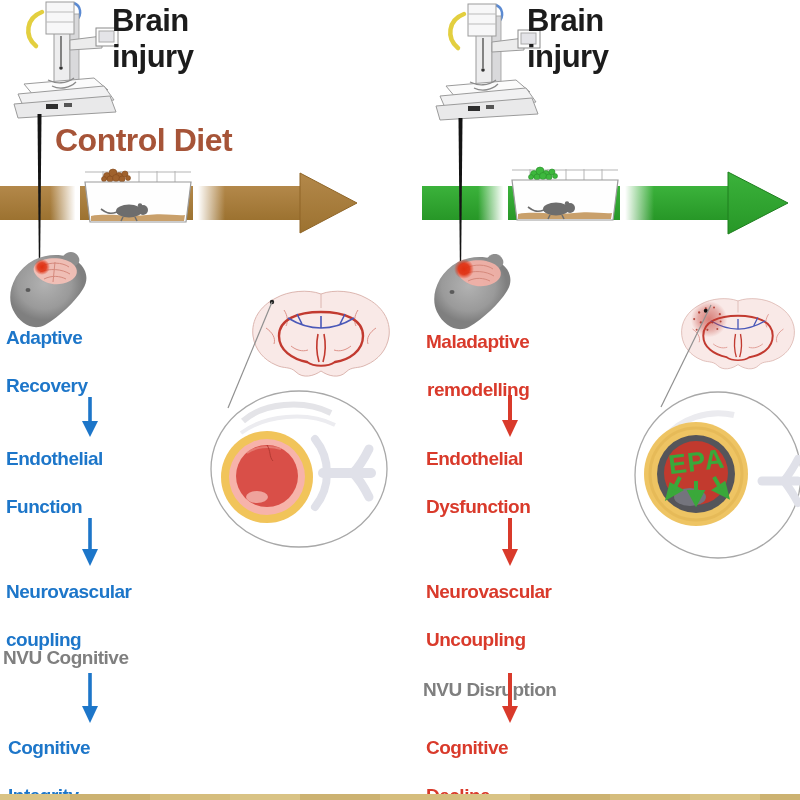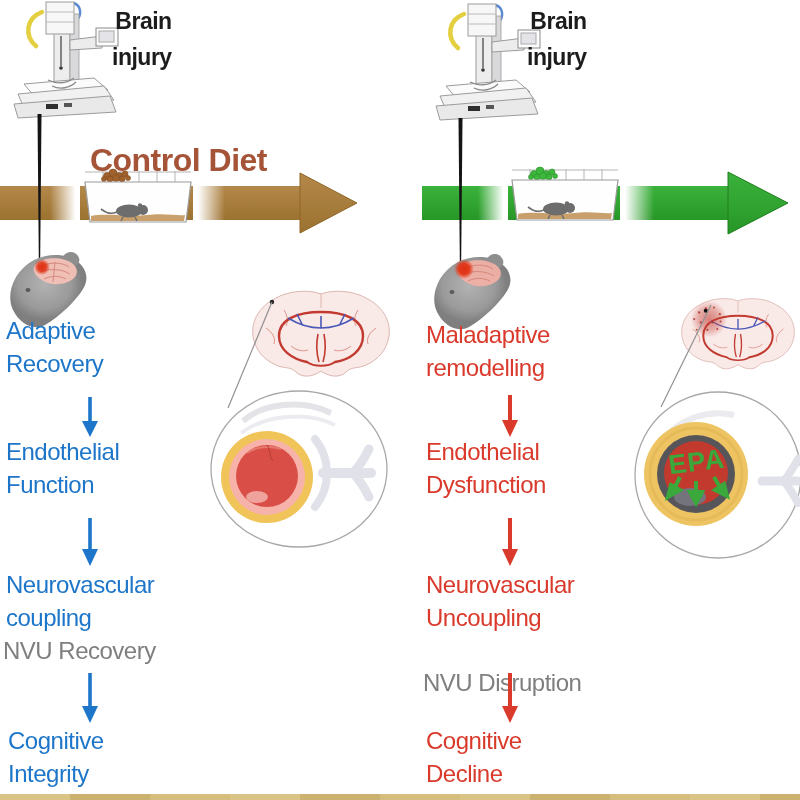--- a/index.html
+++ b/index.html
@@ -1,23 +1,23 @@
 <!DOCTYPE html>
 <html><head>
 <meta charset="utf-8">
 <style>
   html,body{margin:0;padding:0;background:#fff;}
   .fig{position:relative;width:800px;height:800px;background:#ffffff;overflow:hidden;
        font-family:"Liberation Sans",sans-serif;}
   .abs{position:absolute;}
-  .title{font-weight:bold;color:#1c1c1c;font-size:23px;line-height:36px;white-space:pre-line;letter-spacing:-0.5px;text-align:right;}
-  .diet{font-weight:bold;font-size:32px;letter-spacing:-0.5px;text-align:right;margin-top:20px;}
+  .title{font-weight:bold;color:#1c1c1c;font-size:31px;line-height:36px;white-space:pre-line;letter-spacing:-0.5px;}
+  .diet{font-weight:bold;font-size:32px;letter-spacing:-0.5px;text-align:left;}
   .diet.brown{color:#a65438;}
   .diet.green{color:#3ca33c;}
-  .step{font-weight:normal;font-size:24px;line-height:33px;white-space:pre-line;letter-spacing:-0.5px;}
+  .step{font-weight:bold;font-size:19px;line-height:48px;white-space:pre-line;letter-spacing:-0.5px;}
   .step.blue{color:#1d76c9;}
   .step.red{color:#d93a2b;}
   .step.gray{color:#7f7f7f;}
   .needle{background:#141414;clip-path:polygon(10% 0,90% 0,62% 100%,38% 100%);}
   .fade-r{background:linear-gradient(to right,#ffffff 15%,rgba(255,255,255,0));}
   .fade-l{background:linear-gradient(to right,rgba(255,255,255,0),#ffffff 85%);}
   .strip{background:repeating-linear-gradient(90deg,#d9c385 0 70px,#ccb271 70px 150px,#d5bd7d 150px 230px);}
   svg{display:block;}
 </style>
 </head>
@@ -159,21 +159,21 @@
     <polygon points="4,25 20,25 12,41" fill="#1d76c9"></polygon>
   </svg>
   <div class="abs step blue" style="left:6px;top:435px;">Endothelial
 Function</div>
   <svg class="abs" style="left:78px;top:517px;" width="24" height="50" viewBox="0 0 24 50">
     <line x1="12" y1="1" x2="12" y2="33" stroke="#1d76c9" stroke-width="3.6"></line>
     <polygon points="4,32 20,32 12,49" fill="#1d76c9"></polygon>
   </svg>
   <div class="abs step blue" style="left:6px;top:568px;">Neurovascular
 coupling</div>
-  <div class="abs step gray" style="left:3px;top:634px;">NVU Recovery</div>
+  <div class="abs step gray" style="left:3px;top:634px;">NVU Cognitive</div>
   <svg class="abs" style="left:78px;top:672px;" width="24" height="52" viewBox="0 0 24 52">
     <line x1="12" y1="1" x2="12" y2="35" stroke="#1d76c9" stroke-width="3.6"></line>
     <polygon points="4,34 20,34 12,51" fill="#1d76c9"></polygon>
   </svg>
   <div class="abs step blue" style="left:8px;top:724px;">Cognitive
 Integrity</div>
 
   <svg class="abs" style="left:430px;top:2px;" width="112" height="124" viewBox="0 0 112 124">
     <path d="M34,12 C18,18 16,36 28,46" stroke="#e3cf3f" stroke-width="4.5" fill="none" stroke-linecap="round"></path>
     <path d="M66,3 C73,6 74,14 69,20" stroke="#5b8ad2" stroke-width="2.5" fill="none"></path>
@@ -321,21 +321,21 @@
     <g stroke="#3aa83a" stroke-width="4" fill="#3aa83a">
       <line x1="48" y1="88" x2="42" y2="100"></line>
         <polygon points="36,108 39,96 48,101"></polygon>
       <line x1="64" y1="92" x2="64" y2="104"></line>
         <polygon points="58,103 70,103 64,114"></polygon>
       <line x1="82" y1="88" x2="89" y2="100"></line>
         <polygon points="95,107 92,95 83,101"></polygon>
     </g>
   </svg>
 
-  <div class="abs step red" style="left:426px;top:318px;">Maladaptive
+  <div class="abs step red" style="left:426px;top:318px;text-align:right;">Maladaptive
 remodelling</div>
   <svg class="abs" style="left:498px;top:394px;" width="24" height="44" viewBox="0 0 24 44">
     <line x1="12" y1="1" x2="12" y2="27" stroke="#d93a2b" stroke-width="4"></line>
     <polygon points="4,26 20,26 12,43" fill="#d93a2b"></polygon>
   </svg>
   <div class="abs step red" style="left:426px;top:435px;">Endothelial
 Dysfunction</div>
   <svg class="abs" style="left:498px;top:517px;" width="24" height="50" viewBox="0 0 24 50">
     <line x1="12" y1="1" x2="12" y2="33" stroke="#d93a2b" stroke-width="4"></line>
     <polygon points="4,32 20,32 12,49" fill="#d93a2b"></polygon>

